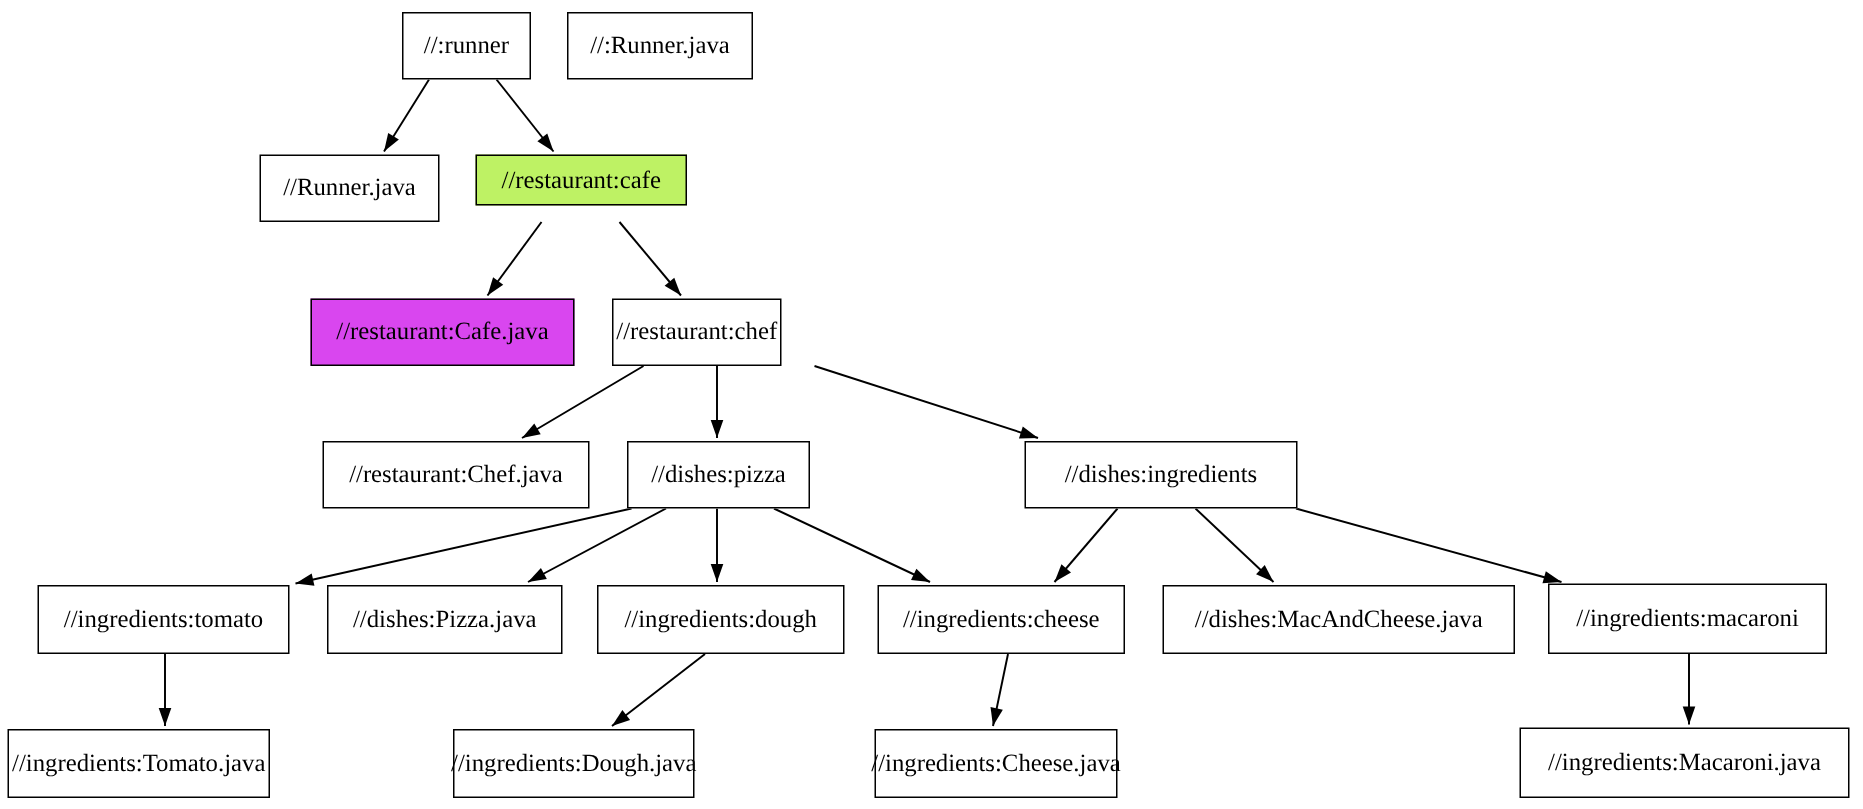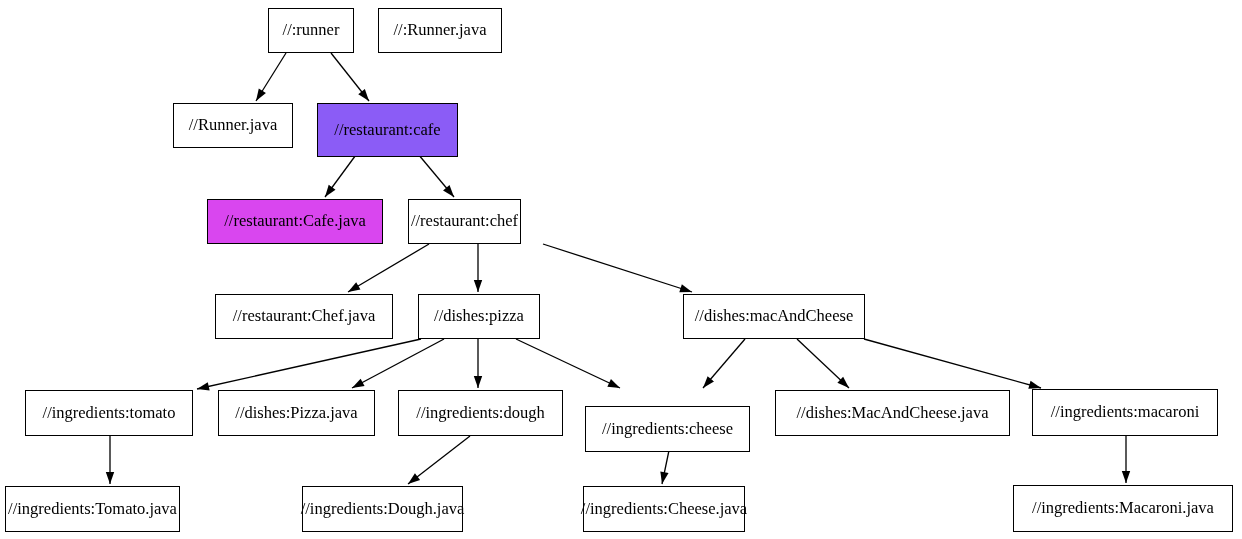--- a/index.html
+++ b/index.html
@@ -71,48 +71,48 @@
   <div id="nodes-group">
       <div class="node" style="left: 268px; top: 8px; width: 86px; height: 45px; background: rgb(255, 255, 255); border-color: rgb(0, 0, 0); color: rgb(0, 0, 0);">
         <span>//:runner</span>
       </div>
       <div class="node" style="left: 378px; top: 8px; width: 124px; height: 45px; background: rgb(255, 255, 255); border-color: rgb(0, 0, 0); color: rgb(0, 0, 0);">
         <span>//:Runner.java</span>
       </div>
       <div class="node" style="left: 173px; top: 103px; width: 120px; height: 45px; background: rgb(255, 255, 255); border-color: rgb(0, 0, 0); color: rgb(0, 0, 0); justify-content: center;">
         <span>//Runner.java</span>
       </div>
-      <div class="node" style="left: 317px; top: 103px; width: 141px; height: 54px; background: #8b5cf6; border-color: rgb(0, 0, 0); color: rgb(0, 0, 0);">
+      <div class="node" style="left: 317px; top: 103px; width: 141px; height: 34px; background: #bef264; border-color: rgb(0, 0, 0); color: rgb(0, 0, 0);">
         <span>//restaurant:cafe</span>
       </div>
       <div class="node" style="left: 207px; top: 199px; width: 176px; height: 45px; background: #d946ef; border-color: rgb(0, 0, 0); color: rgb(0, 0, 0);">
         <span>//restaurant:Cafe.java</span>
       </div>
       <div class="node" style="left: 408px; top: 199px; width: 113px; height: 45px; background: rgb(255, 255, 255); border-color: rgb(0, 0, 0); color: rgb(0, 0, 0);">
         <span>//restaurant:chef</span>
       </div>
       <div class="node" style="left: 215px; top: 294px; width: 178px; height: 45px; background: rgb(255, 255, 255); border-color: rgb(0, 0, 0); color: rgb(0, 0, 0);">
         <span>//restaurant:Chef.java</span>
       </div>
       <div class="node" style="left: 418px; top: 294px; width: 122px; height: 45px; background: rgb(255, 255, 255); border-color: rgb(0, 0, 0); color: #000000;">
         <span>//dishes:pizza</span>
       </div>
       <div class="node" style="left: 683px; top: 294px; width: 182px; height: 45px; background: rgb(255, 255, 255); border-color: rgb(0, 0, 0); color: rgb(0, 0, 0);">
-        <span>//dishes:macAndCheese</span>
+        <span>//dishes:ingredients</span>
       </div>
       <div class="node" style="left: 25px; top: 390px; width: 168px; height: 46px; background: rgb(255, 255, 255); border-color: rgb(0, 0, 0); color: rgb(0, 0, 0);">
         <span>//ingredients:tomato</span>
       </div>
       <div class="node" style="left: 218px; top: 390px; width: 157px; height: 46px; background: rgb(255, 255, 255); border-color: rgb(0, 0, 0); color: rgb(0, 0, 0);">
         <span>//dishes:Pizza.java</span>
       </div>
       <div class="node" style="left: 398px; top: 390px; width: 165px; height: 46px; background: rgb(255, 255, 255); border-color: rgb(0, 0, 0); color: rgb(0, 0, 0);">
         <span>//ingredients:dough</span>
       </div>
-      <div class="node" style="left: 585px; top: 390px; width: 165px; height: 46px; background: rgb(255, 255, 255); border-color: rgb(0, 0, 0); color: rgb(0, 0, 0); margin-top: 16px;">
+      <div class="node" style="left: 585px; top: 390px; width: 165px; height: 46px; background: rgb(255, 255, 255); border-color: rgb(0, 0, 0); color: rgb(0, 0, 0);">
         <span>//ingredients:cheese</span>
       </div>
       <div class="node" style="left: 775px; top: 390px; width: 235px; height: 46px; background: rgb(255, 255, 255); border-color: rgb(0, 0, 0); color: rgb(0, 0, 0);">
         <span>//dishes:MacAndCheese.java</span>
       </div>
       <div class="node" style="left: 1032px; top: 389px; width: 186px; height: 47px; background: rgb(255, 255, 255); border-color: rgb(0, 0, 0); color: rgb(0, 0, 0);">
         <span>//ingredients:macaroni</span>
       </div>
       <div class="node" style="left: 5px; top: 486px; width: 175px; height: 46px; background: rgb(255, 255, 255); border-color: rgb(0, 0, 0); color: rgb(0, 0, 0);">
         <span>//ingredients:Tomato.java</span>

